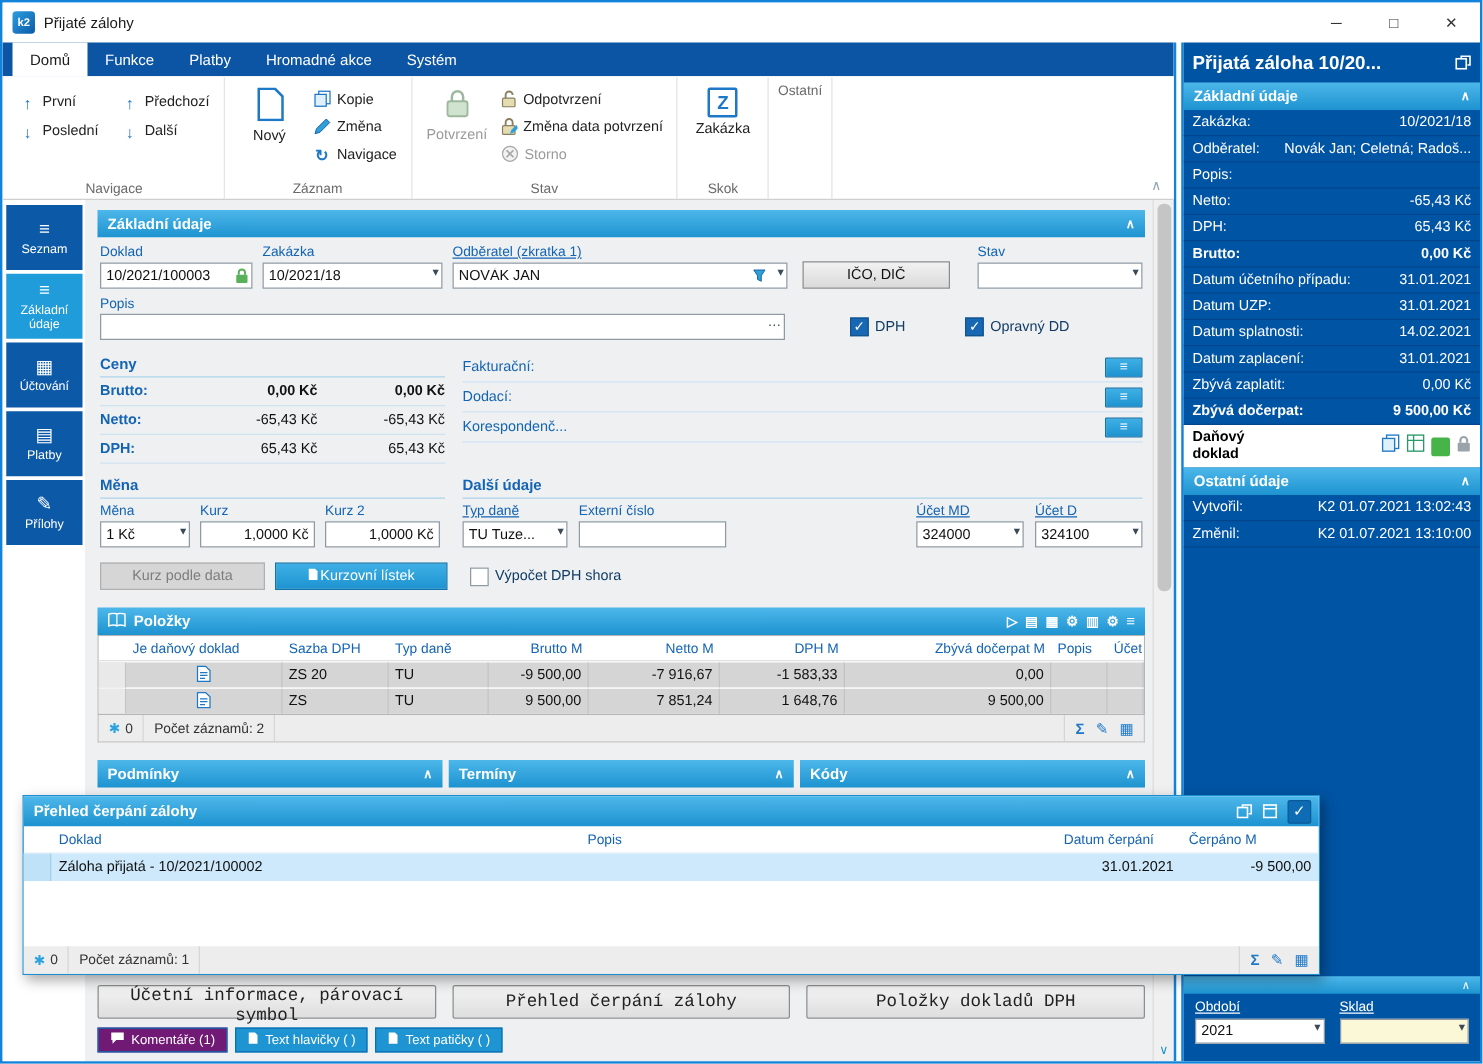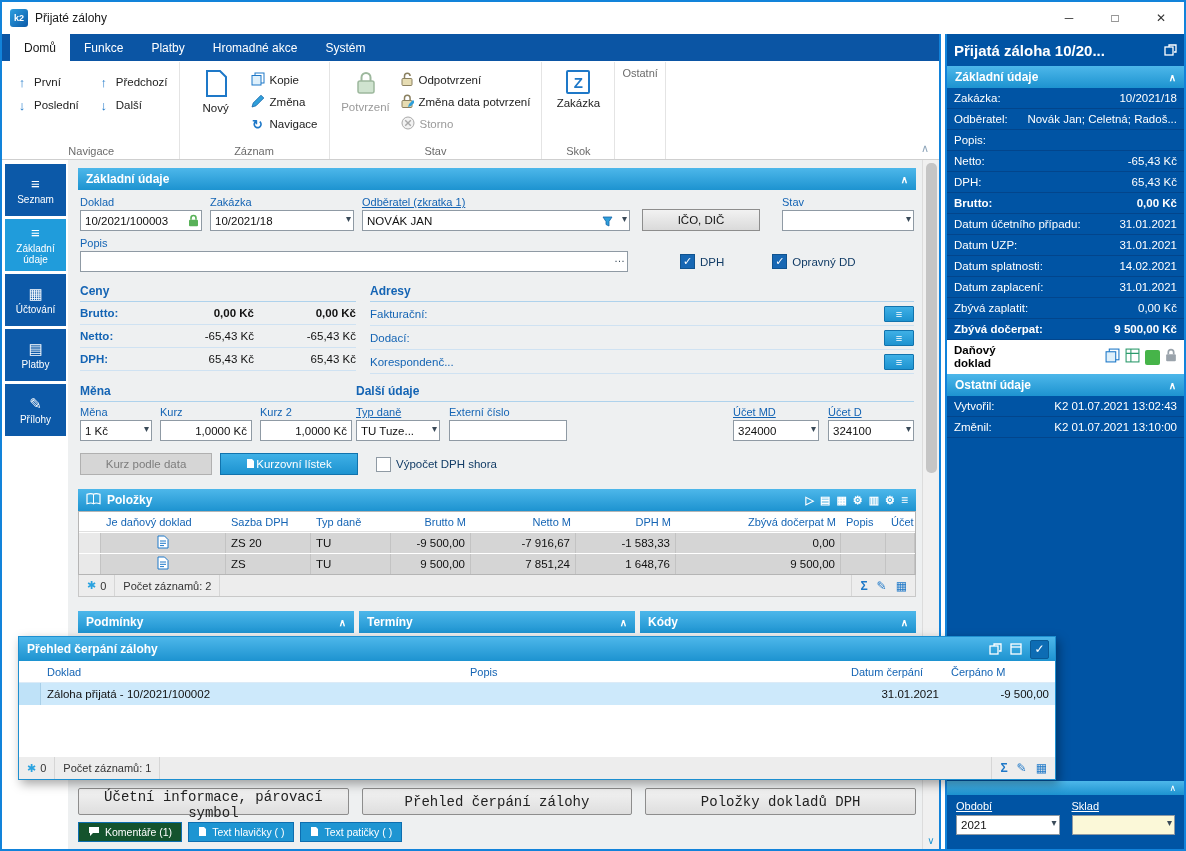--- a/index.html
+++ b/index.html
@@ -115,21 +115,21 @@
 
   .trio{display:flex;gap:5px;margin-top:14px}
   .trio .sec-hdr{flex:1}
 
   
   .bcluster{margin-top:auto;padding-bottom:3px}
   .bbtns{display:flex;gap:13px;margin-bottom:7px}
   .bbtn{flex:1;height:27px;background:linear-gradient(180deg,#f3f3f3,#dedede);border:1px solid #8d8d8d;font-size:14px;color:#222;cursor:pointer;font-family:Liberation Mono, monospace;border-radius:2px}
   .btabs{display:flex;gap:6px;height:20px}
   .btab{background:#1e95d2;border:1px solid #0d6eb0;color:#fff;font-size:10.5px;display:flex;align-items:center;gap:5px;padding:0 9px;cursor:pointer;white-space:nowrap}
-  .btab.first{background:#14532d}
+  .btab.first{background:#701a75}
 
   
   .dlg{position:absolute;left:16px;top:634px;width:1038px;height:144px;background:#fff;border:1px solid #1d8fd0;box-shadow:3px 4px 10px rgba(0,0,0,.35);display:flex;flex-direction:column;z-index:30}
   .dlg-title{height:24px;background:linear-gradient(180deg,#4db7ea,#1d93d0);display:flex;align-items:center;padding:0 6px 0 8px;gap:8px;flex:0 0 auto}
   .dlg-title .t{color:#fff;font-weight:bold;font-size:12px;flex:1}
   .dlg-ico{cursor:pointer;display:flex;align-items:center}
   .dlg-check{width:19px;height:19px;background:#0d6cb4;border:1px solid #0a5a97;color:#fff;display:flex;align-items:center;justify-content:center;font-size:12px;cursor:pointer;border-radius:2px}
   .dhead{display:flex;height:22px;align-items:center;font-size:11px;color:#1464b4;border-bottom:1px solid #dcebf7}
   .dhead>div{padding:0 6px;white-space:nowrap}
   .drow{display:flex;height:22px;align-items:center;font-size:11.5px;color:#111;background:#cde9fb}
@@ -402,37 +402,36 @@
                   <span class="cv1">-65,43 Kč</span>
                   <span class="cv2">-65,43 Kč</span>
                 </div>
                 <div class="cen-row">
                   <span class="cl">DPH:</span>
                   <span class="cv1">65,43 Kč</span>
                   <span class="cv2">65,43 Kč</span>
                 </div>
               </div>
               <div style="flex:1">
-                <div class="sub-hdr">Adresy</div>
                 <div class="adr-row">
                   <span class="al">Fakturační:</span>
                   <span class="adr-btn">≡</span>
                 </div>
                 <div class="adr-row">
                   <span class="al">Dodací:</span>
                   <span class="adr-btn">≡</span>
                 </div>
                 <div class="adr-row">
                   <span class="al">Korespondenč...</span>
                   <span class="adr-btn">≡</span>
                 </div>
               </div>
             </div>
 
-            <div class="frow" style="margin-top:8px;gap:0;align-items:center">
+            <div class="frow" style="margin-top:8px;gap:14px;align-items:center">
               <div style="width:276px">
                 <div class="sub-hdr">Měna</div>
                 <div class="frow" style="gap:8px;margin-top:4px">
                   <div class="fgrp" style="width:72px">
                     <span class="flabel">Měna</span>
                     <div class="fld">
                       <input class="inp" style="padding-right: 14px;" readonly="" value="1 Kč">
                       <span class="cmb-ico">▾</span>
                     </div>
                   </div>

